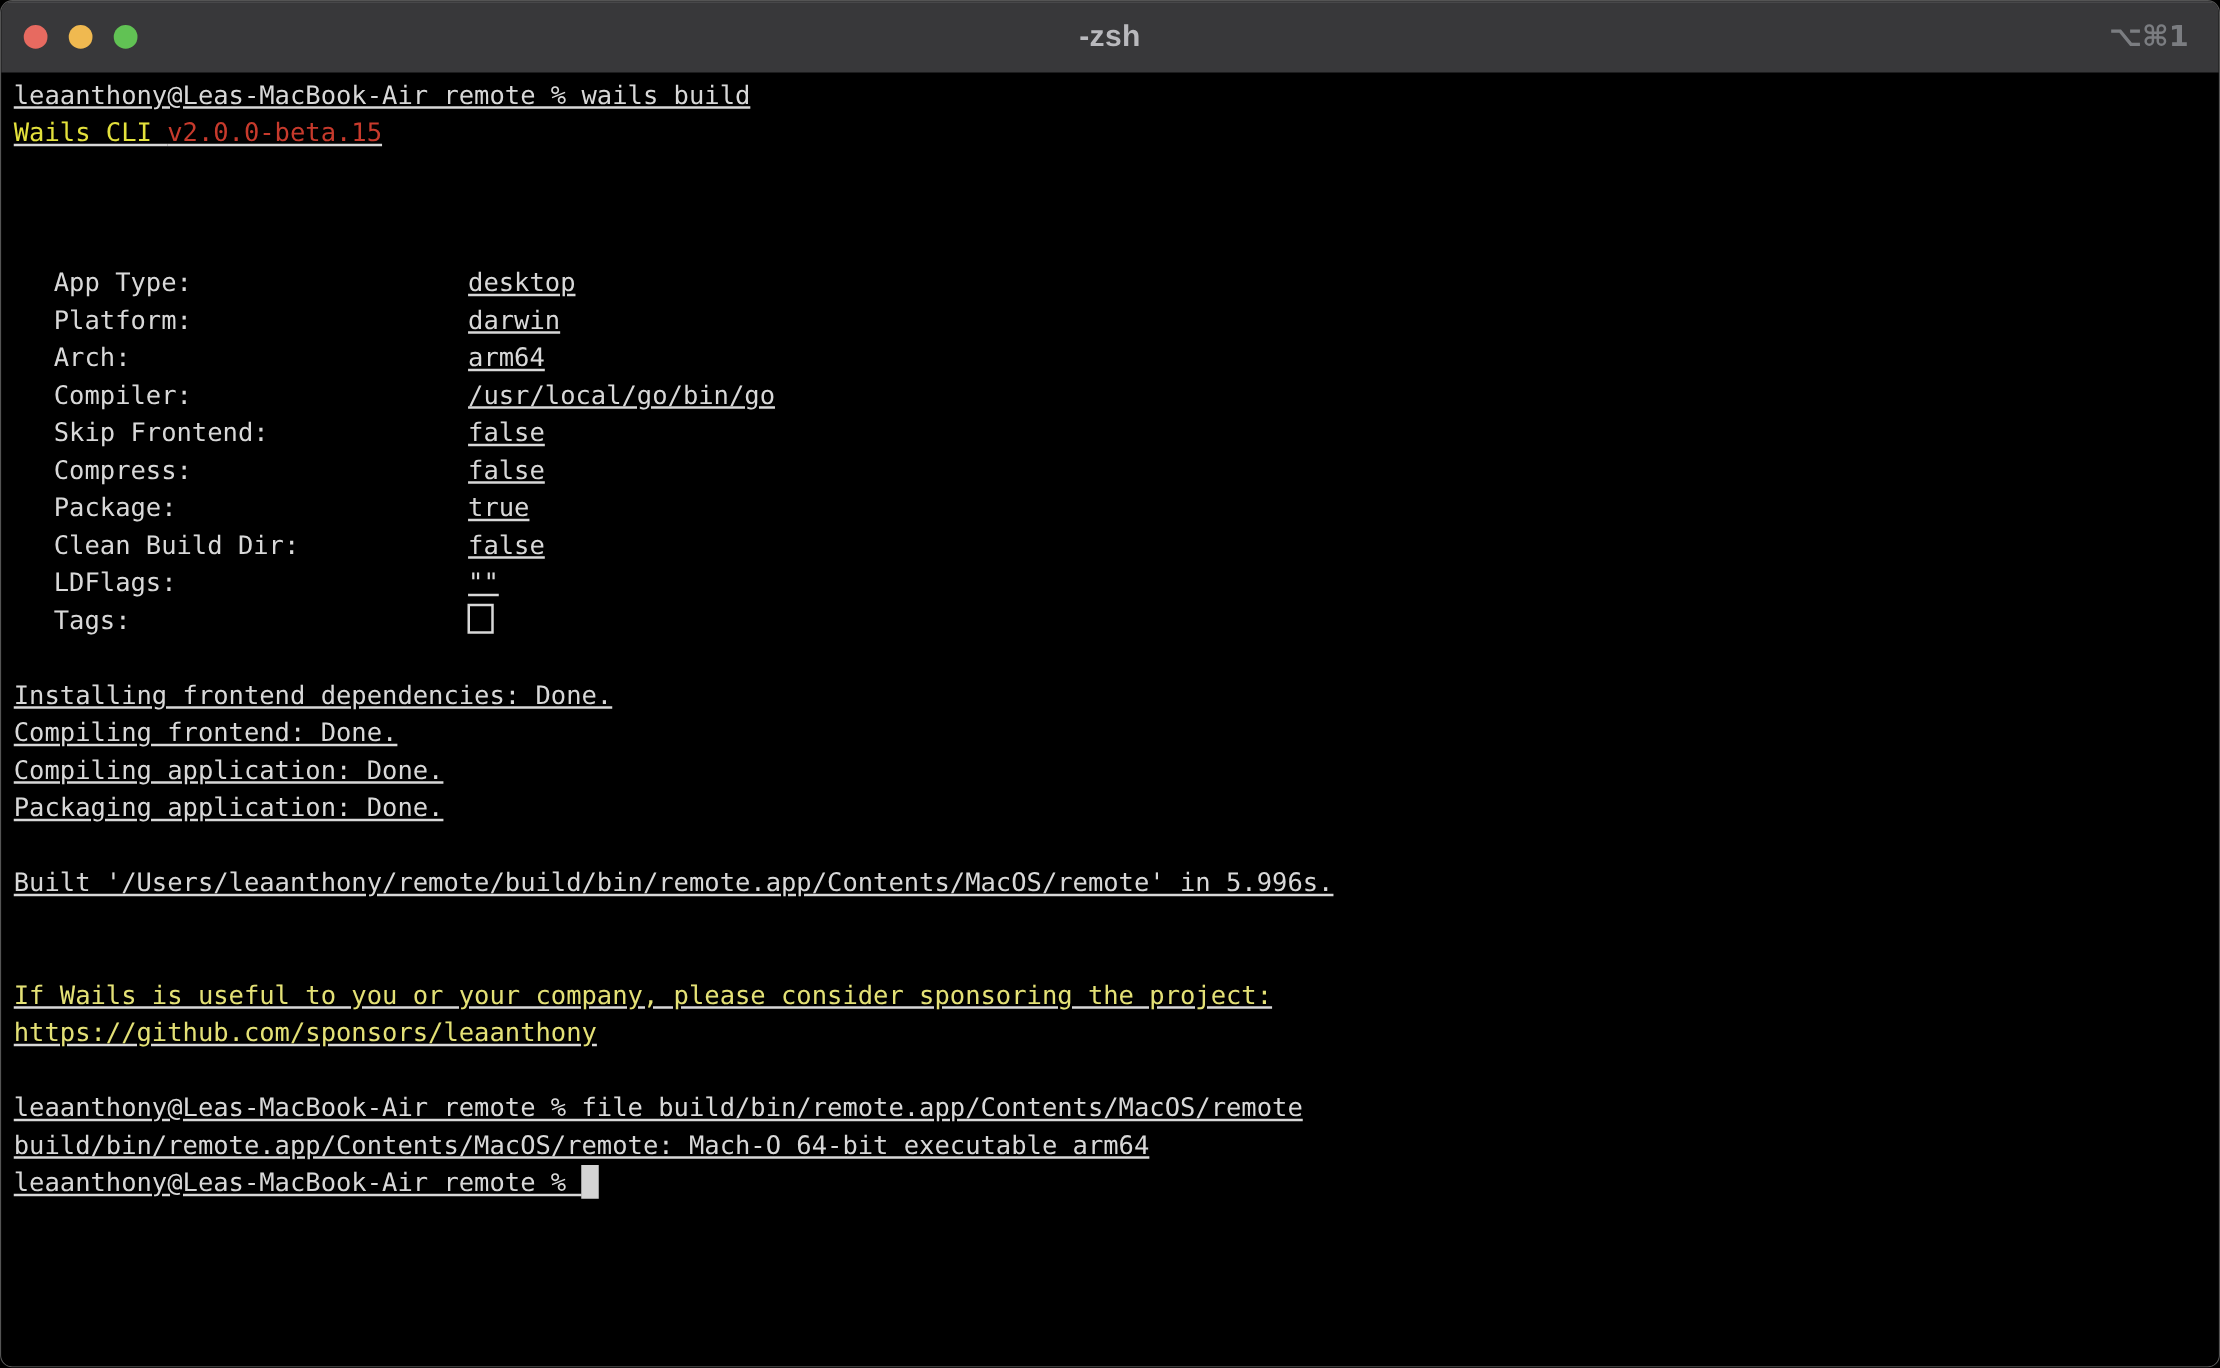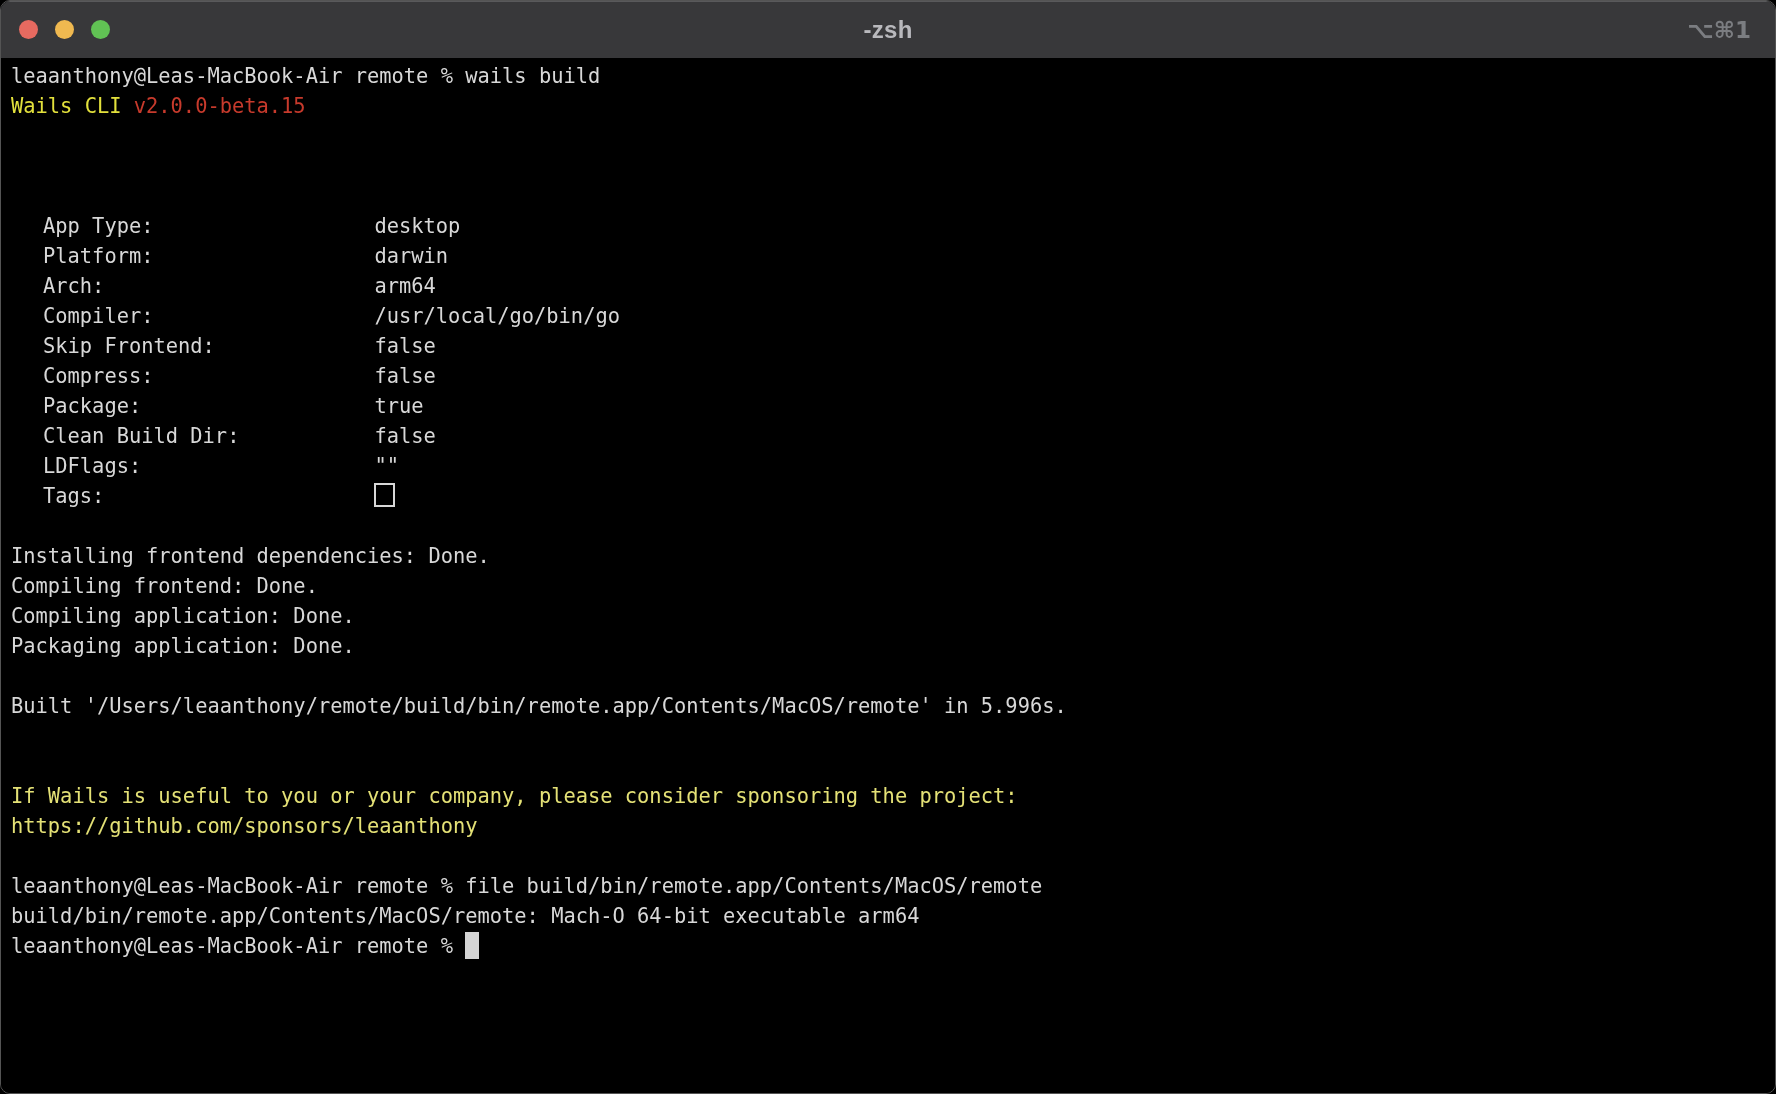--- a/index.html
+++ b/index.html
@@ -67,20 +67,21 @@
   }
   .screen {
     flex: 1 1 auto;
     background: #000000;
     padding: 3px 6px 1px 10px;
     font-family: "DejaVu Sans Mono", monospace;
     font-size: 20.4px;
     line-height: 30px;
     white-space: pre;
     overflow: hidden;
+    text-decoration: underline;
   }
   .line {
     height: 30px;
     white-space: pre;
   }
   .kv-label {
     display: inline-block;
     width: 27ch;
     margin-left: 32px;
   }

